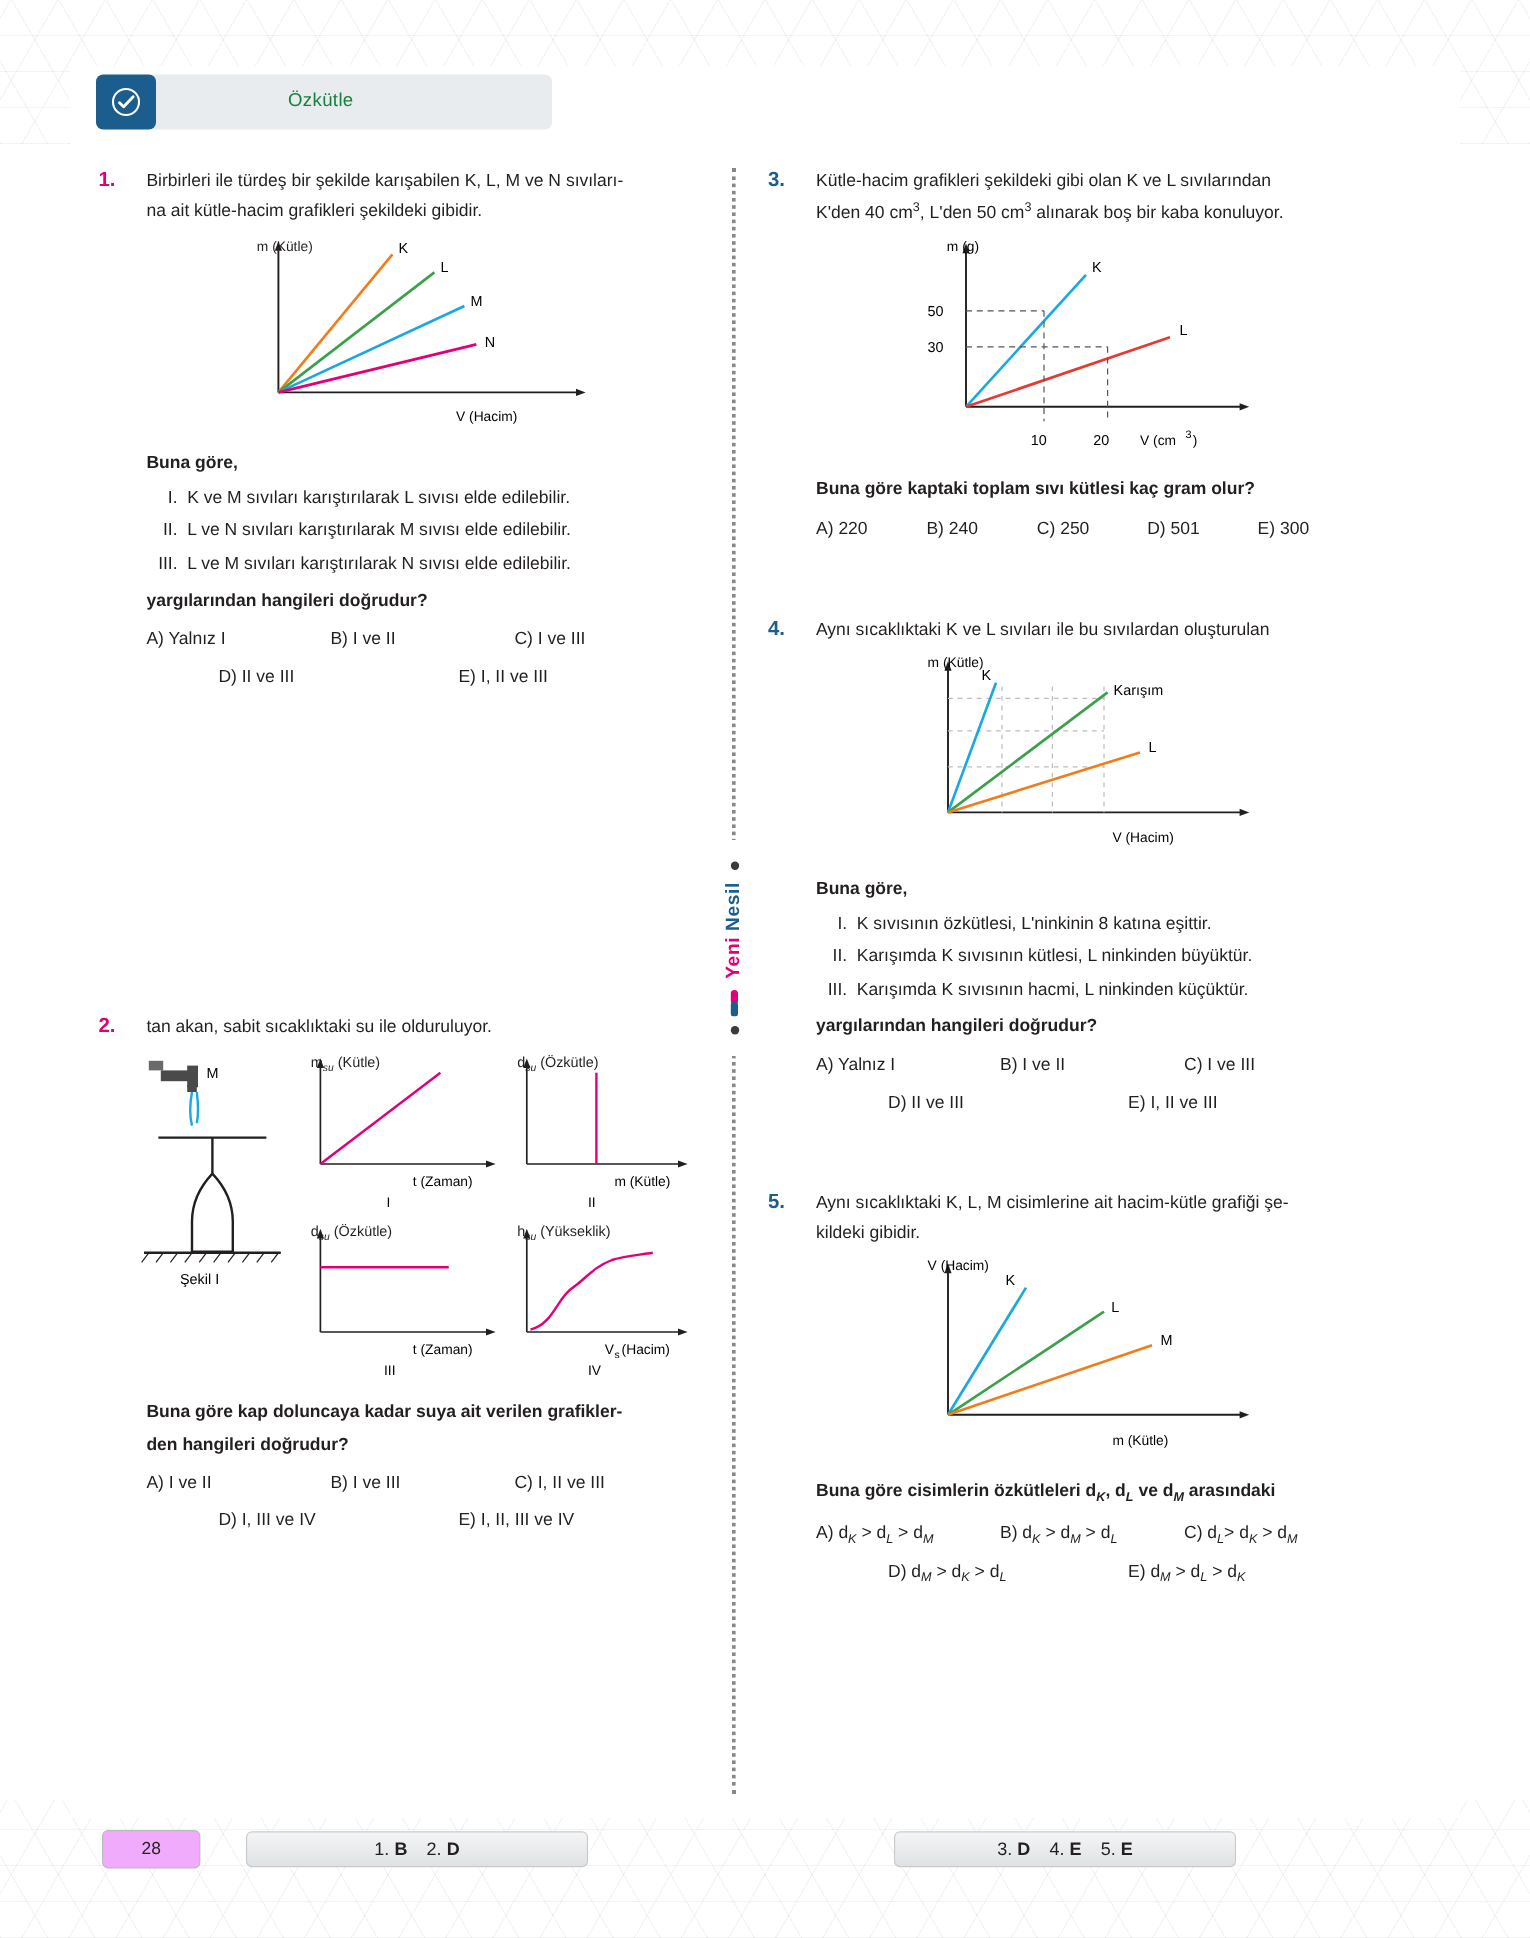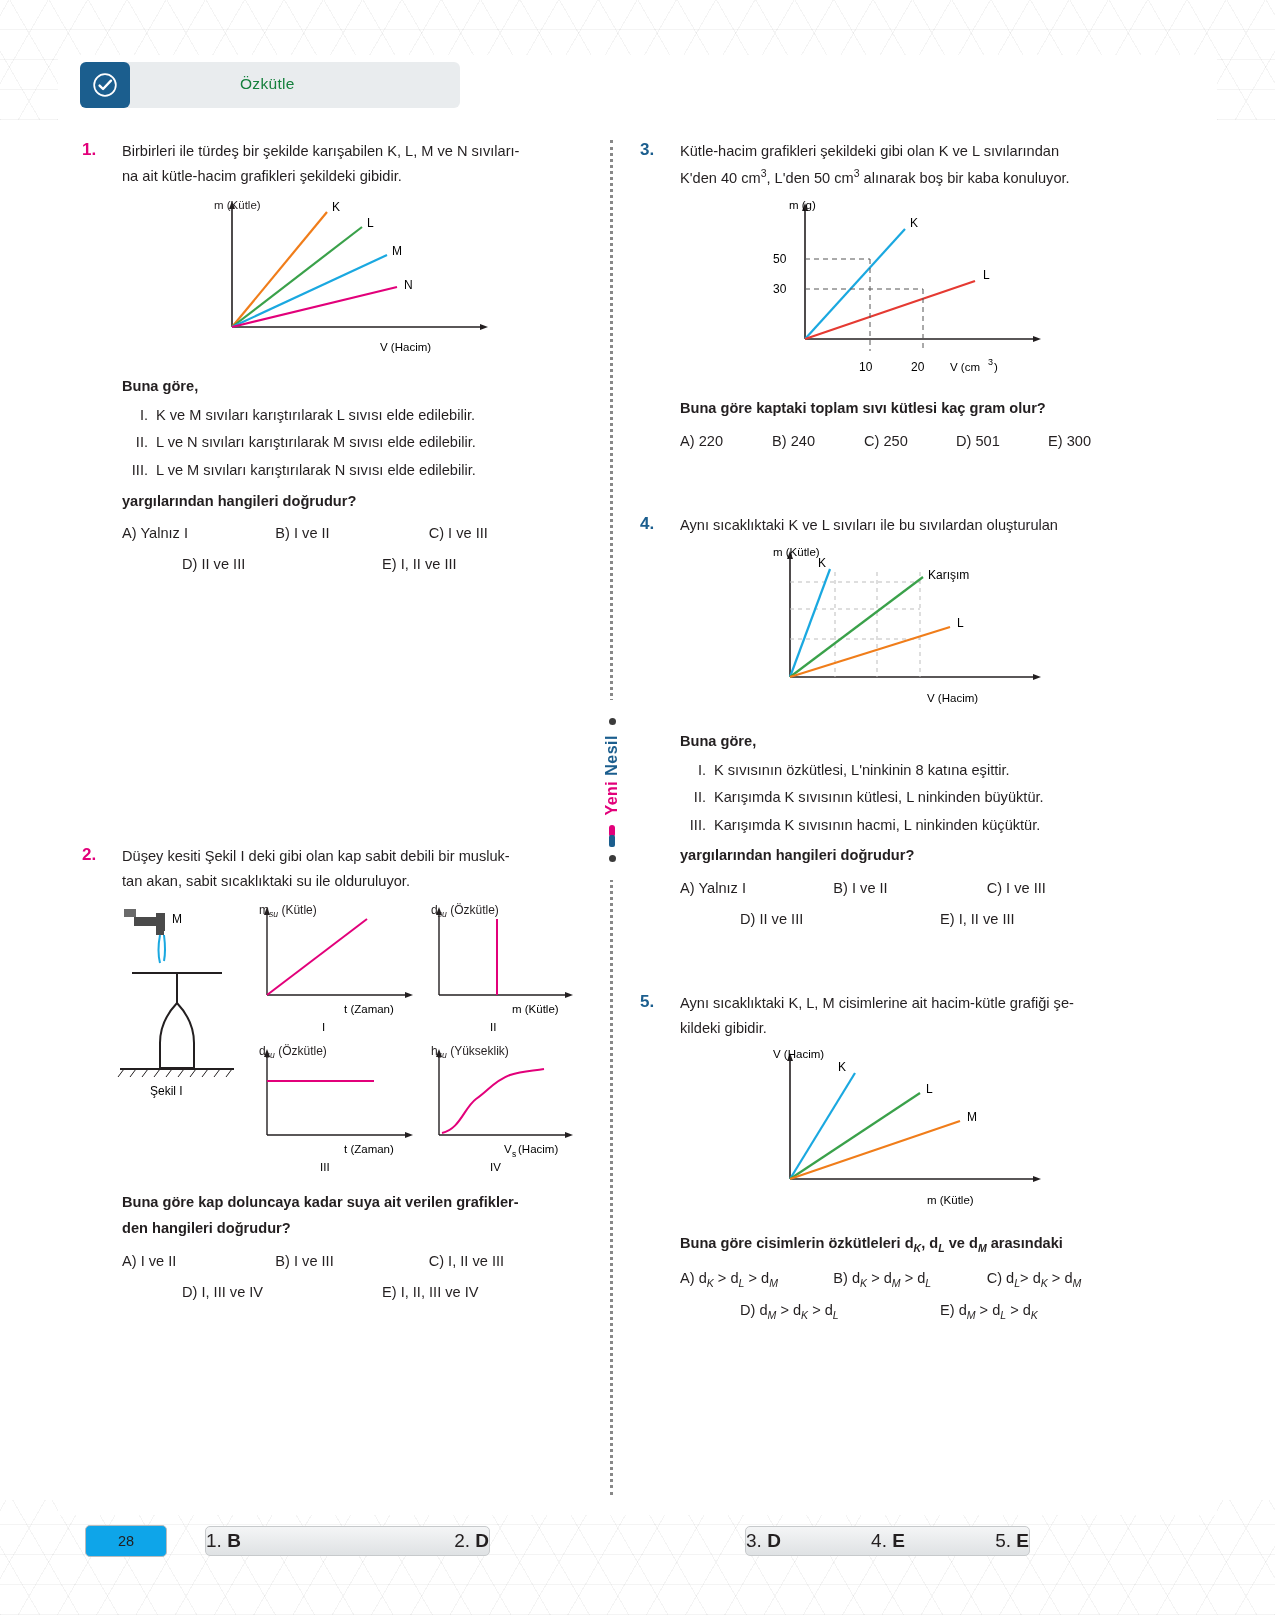--- a/index.html
+++ b/index.html
@@ -86,30 +86,30 @@
   .choice-row.indent { padding-left:60px; }
   .lead { font-weight:bold; margin:8px 0 4px 0; }
   sup, .sup { font-size:.72em; vertical-align:super; }
   sub, .sub { font-size:.72em; vertical-align:sub;font-style:italic; }
 
   .figure { display:flex; justify-content:center; margin:10px 0 6px 0; }
 
   
   .footer-page {
     position:absolute; left:85px; bottom:58px; width:82px; height:32px;
-    border:1px solid #b9bcbe; border-radius:5px; background:#0ea5e9;
+    border:1px solid #b9bcbe; border-radius:5px; background:#f0abfc;
     display:flex; align-items:center; justify-content:center;
     font-size:14.5px;
   }
   .ans-bar {
     position:absolute; height:30px; border-radius:5px;
     background:linear-gradient(#f4f5f6,#dfe2e4);
     border:1px solid #c7cacc;
-    display:flex; align-items:center; justify-content:space-between; gap:16px;
-    font-size:19px;
+    display:flex; align-items:center; justify-content:center; gap:16px;
+    font-size:15px;
   }
   .ans-left { left:205px; bottom:59px; width:285px; }
   .ans-right { left:745px; bottom:59px; width:285px; }
   .ans-bar b { font-weight:bold; }
 </style>
 </head>
 <body>
 
 <div class="hex-band hex-top"></div>
 <div class="hex-band hex-bottom"></div>
@@ -194,21 +194,20 @@
           <span class="ch">D) II ve III</span>
           <span class="ch">E) I, II ve III</span>
         </div>
       </div>
     </div>
   </div>
 
   <div class="q" style="margin-top:270px;">
     <div class="qnum">2.</div>
     <div class="qbody">
-      <p>Düşey kesiti Şekil I deki gibi olan kap sabit debili bir musluk-</p>
       <p>tan akan, sabit sıcaklıktaki su ile olduruluyor.</p>
 
       <div class="figure" style="justify-content:flex-start;margin-left:-10px;">
         <svg width="470" height="270" viewBox="0 0 470 270">
 
           <rect x="22" y="14" width="26" height="9" fill="#4a4a4a"></rect>
           <rect x="44" y="10" width="9" height="18" fill="#4a4a4a"></rect>
           <rect x="12" y="6" width="12" height="8" fill="#6a6a6a"></rect>
           <rect x="44" y="26" width="8" height="6" fill="#4a4a4a"></rect>
           <path d="M48 32 q-3 16 0 28" stroke="#1aa8e0" stroke-width="2" fill="none"></path>

